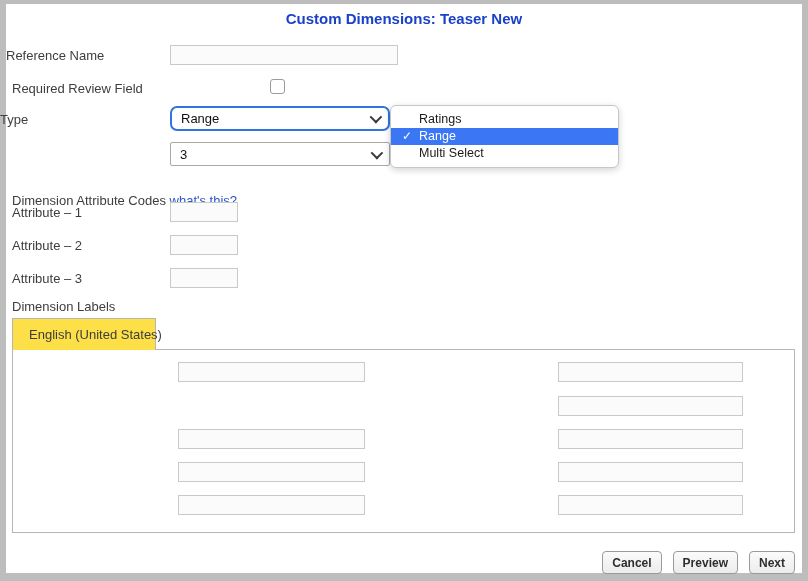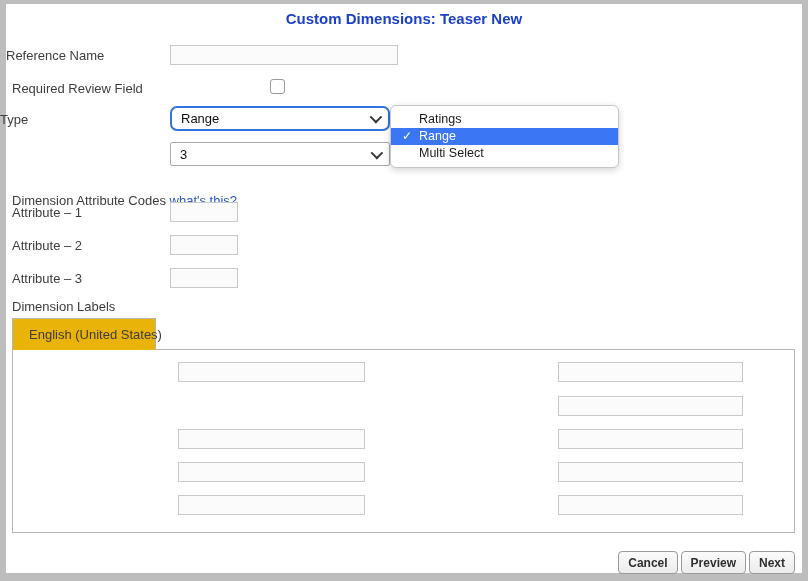--- a/index.html
+++ b/index.html
@@ -60,32 +60,32 @@
   .menu .item.selected { background:#3b77f5; color:#ffffff; }
 
   .checkbox {
     position:absolute; left:270px; top:79px; width:15px; height:15px;
     box-sizing:border-box; border:1.5px solid #9b9b9b; border-radius:3px;
     background:#fff; cursor:pointer;
   }
 
   .tab {
     position:absolute; left:12px; top:318px; width:144px; height:32px;
-    box-sizing:border-box; background:#eab308;
+    box-sizing:border-box; background:#fde047;
     border:1px solid #b6b6b6; border-bottom:none; z-index:2;
     display:flex; align-items:center; padding-left:16px;
     font-size:13px; color:#3d3d3d; white-space:nowrap;
   }
   .panel {
     position:absolute; left:12px; top:349px; width:783px; height:184px;
     box-sizing:border-box; border:1px solid #b6b6b6; z-index:1; background:#fff;
   }
 
   .btns {
-    position:absolute; right:13px; top:551px; display:flex; gap:3px;
+    position:absolute; right:13px; top:551px; display:flex; gap:11px;
   }
   .btn {
     height:23px; padding:0 9px; box-sizing:border-box;
     background:linear-gradient(#fbfbfb,#ececec);
     border:1px solid #9a9a9a; border-radius:4px;
     font-family:"Liberation Sans", sans-serif;
     font-size:12px; font-weight:bold; color:#2e2e2e;
     display:flex; align-items:center; cursor:pointer;
   }
 </style>

